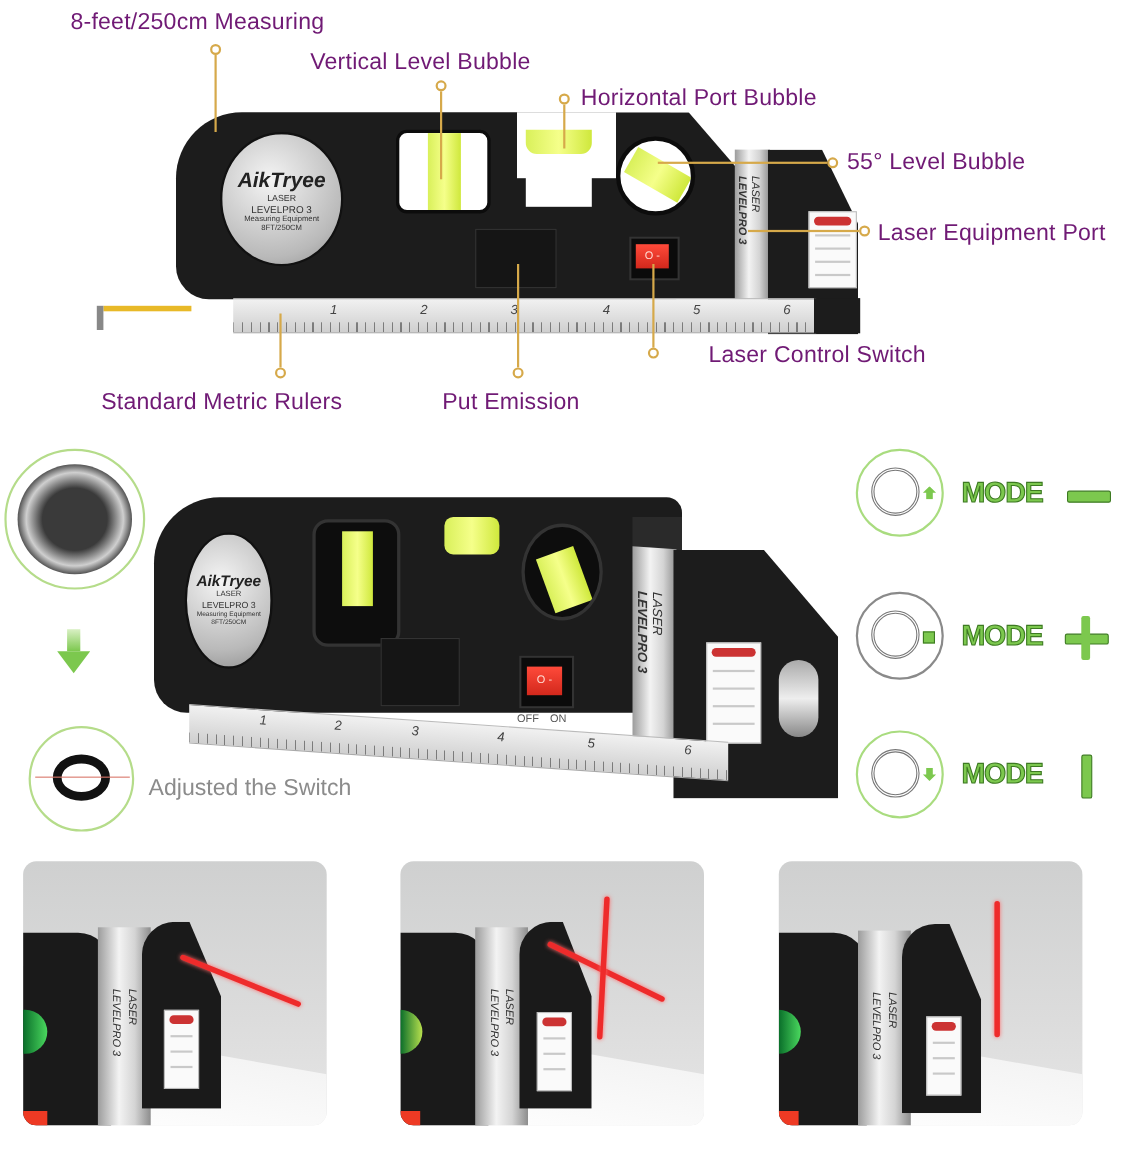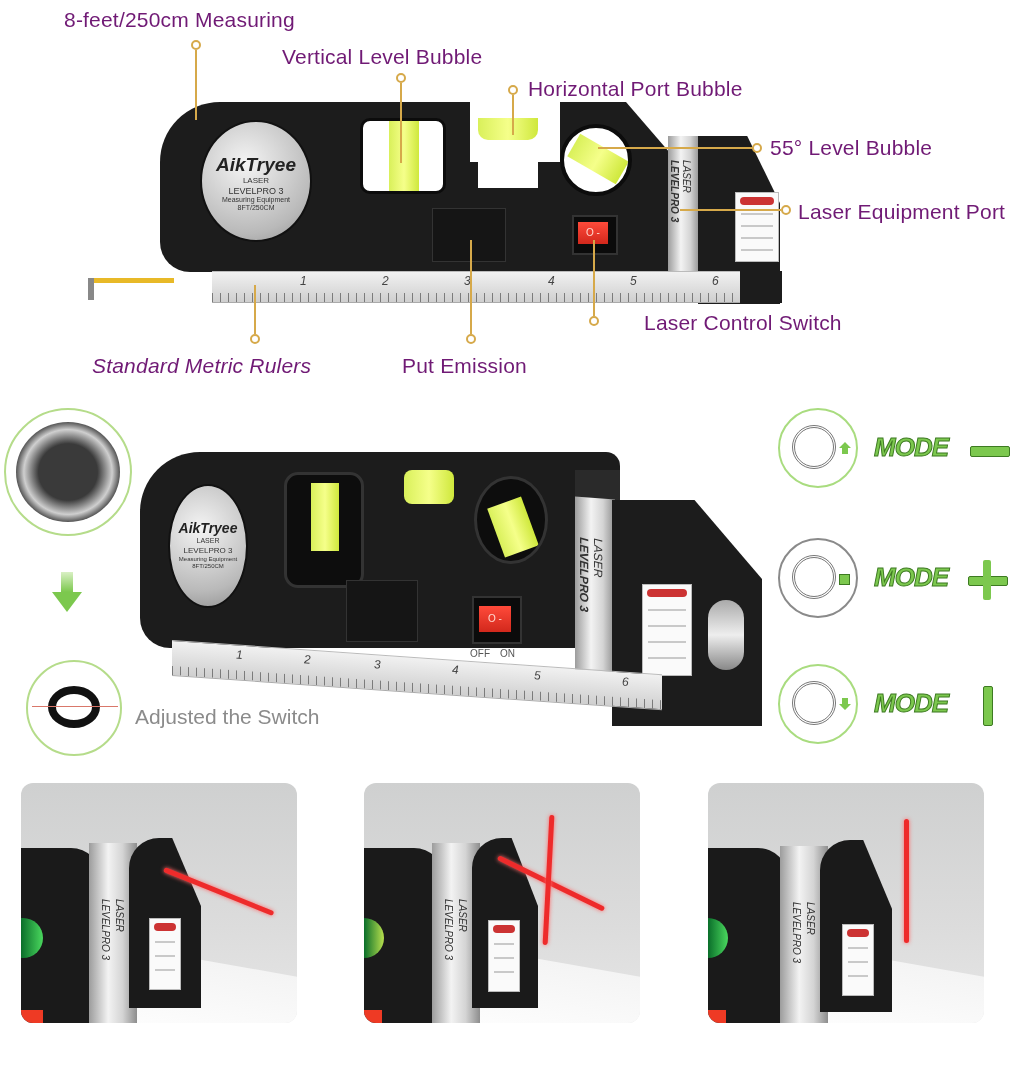--- a/index.html
+++ b/index.html
@@ -18,21 +18,21 @@
   .badge { position: absolute; border-radius: 50%; background: radial-gradient(circle at 40% 35%, #f4f4f4, #b9b9b9 70%, #8f8f8f); border: 2px solid #111; text-align: center; }
   .badge .brand { font-style: italic; font-weight: bold; color: #222; }
   .badge .small { color: #333; font-size: 8px; line-height: 10px; }
   .switch { position: absolute; background: #0b0b0b; border: 2px solid #333; }
   .switch .rocker { position: absolute; background: linear-gradient(#ff4a3a, #d2281c); color: #ffd9d0; font-size: 10px; text-align: center; }
   .silver-band { position: absolute; background: linear-gradient(90deg, #9c9c9c, #f3f3f3 40%, #d4d4d4 70%, #8d8d8d); }
   .silver-band span { position: absolute; transform: rotate(90deg); transform-origin: left top; font-size: 10px; font-style: italic; color: #333; white-space: nowrap; }
   .sticker { position: absolute; background: #fafafa; border: 1px solid #bbb; }
   .sticker .warn { position: absolute; left: 4px; right: 4px; top: 4px; height: 8px; background: #c33; border-radius: 4px; }
   .sticker .line { position: absolute; left: 5px; right: 5px; height: 2px; background: #c9c9c9; }
-  .mode-row { position: absolute; left: 778px; width: 246px; height: 90px; font-style: italic; }
+  .mode-row { position: absolute; left: 778px; width: 246px; height: 90px; }
   .mode-ring { position: absolute; left: 0; top: 0; width: 80px; height: 80px; border-radius: 50%; border: 2px solid #a9dc7f; box-sizing: border-box; background: #fff; }
   .mode-ring.grey { border-color: #8a8a8a; }
   .mode-ring .inner { position: absolute; left: 12px; top: 15px; width: 44px; height: 44px; border-radius: 50%; border: 3px double #777; box-sizing: border-box; }
   .mode-ring .knob { position: absolute; left: 59px; top: 32px; width: 12px; height: 12px; background: #7cc84e; border: 1px solid #3d7a22; }
   .mode-text { position: absolute; left: 96px; top: 24px; font-size: 26px; font-weight: bold; color: #7cc84e; -webkit-text-stroke: 1px #3d7a22; letter-spacing: -1px; }
   .mode-sym { position: absolute; background: #7cc84e; border: 1px solid #3d7a22; border-radius: 2px; }
   .panel { position: absolute; top: 783px; width: 276px; height: 240px; border-radius: 12px; overflow: hidden;
     background: linear-gradient(#cfd0d0, #dcdcdc 60%, #e6e6e6); }
   .panel .floor { position: absolute; left: 0; right: 0; bottom: 0; height: 95px; background: linear-gradient(#f4f4f4, #ffffff); transform: skewY(10deg); transform-origin: left bottom; }
   .panel .dev { position: absolute; left: 0; top: 55px; width: 160px; height: 190px; }
@@ -43,21 +43,21 @@
 <body>
 
 <div>
 
   <div class="label" style="left:64px;top:8px;">8-feet/250cm Measuring</div>
   <div class="label" style="left:282px;top:45px;">Vertical Level Bubble</div>
   <div class="label" style="left:528px;top:77px;">Horizontal Port Bubble</div>
   <div class="label" style="left:770px;top:136px;">55° Level Bubble</div>
   <div class="label" style="left:798px;top:200px;">Laser Equipment Port</div>
   <div class="label" style="left:644px;top:311px;">Laser Control Switch</div>
-  <div class="label" style="left:92px;top:354px;font-style:italic;">Standard Metric Rulers</div>
+  <div class="label" style="left:92px;top:354px;">Standard Metric Rulers</div>
   <div class="label" style="left:402px;top:354px;">Put Emission</div>
 
   <div class="body-black" style="left:160px;top:102px;width:460px;height:170px;border-radius:60px 14px 6px 30px;"></div>
   <div class="body-black" style="left:470px;top:102px;width:150px;height:60px;background:#fff;"></div>
   <div class="body-black" style="left:560px;top:102px;width:110px;height:170px;clip-path:polygon(0 0,60% 0,100% 30%,100% 100%,0 100%);"></div>
   <div class="silver-band" style="left:668px;top:136px;width:32px;height:136px;">
     <span style="left:24px;top:24px;">LASER</span>
     <span style="left:12px;top:24px;font-weight:bold;">LEVELPRO 3</span>
   </div>
   <div class="body-black" style="left:698px;top:136px;width:82px;height:168px;clip-path:polygon(0 0,60% 0,100% 40%,100% 100%,0 100%);"></div>

